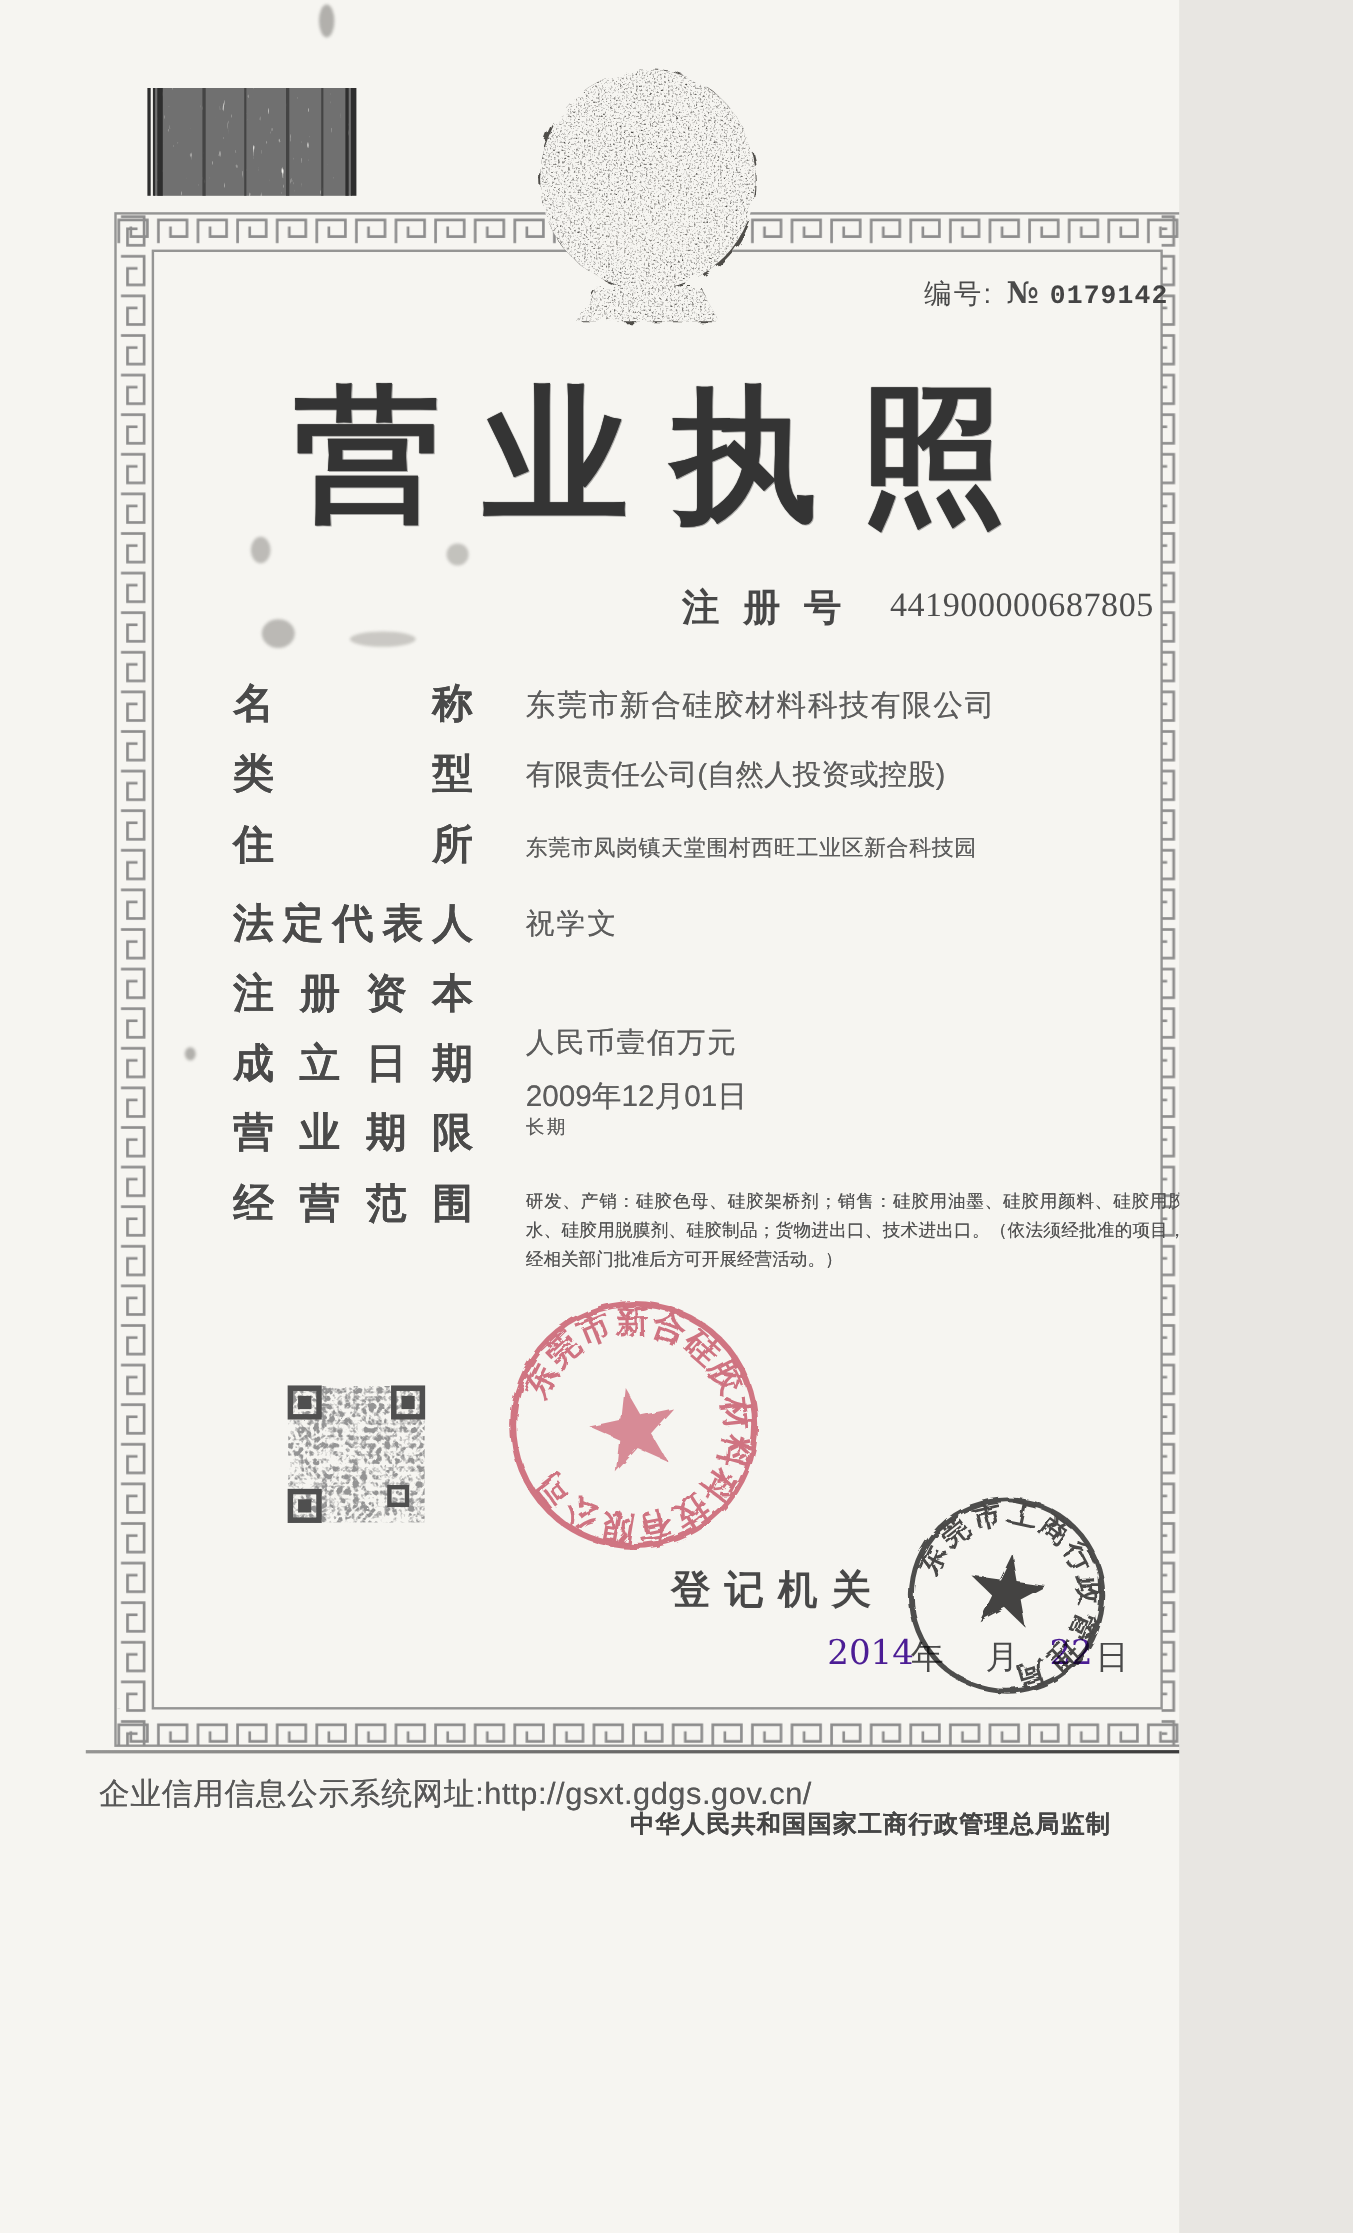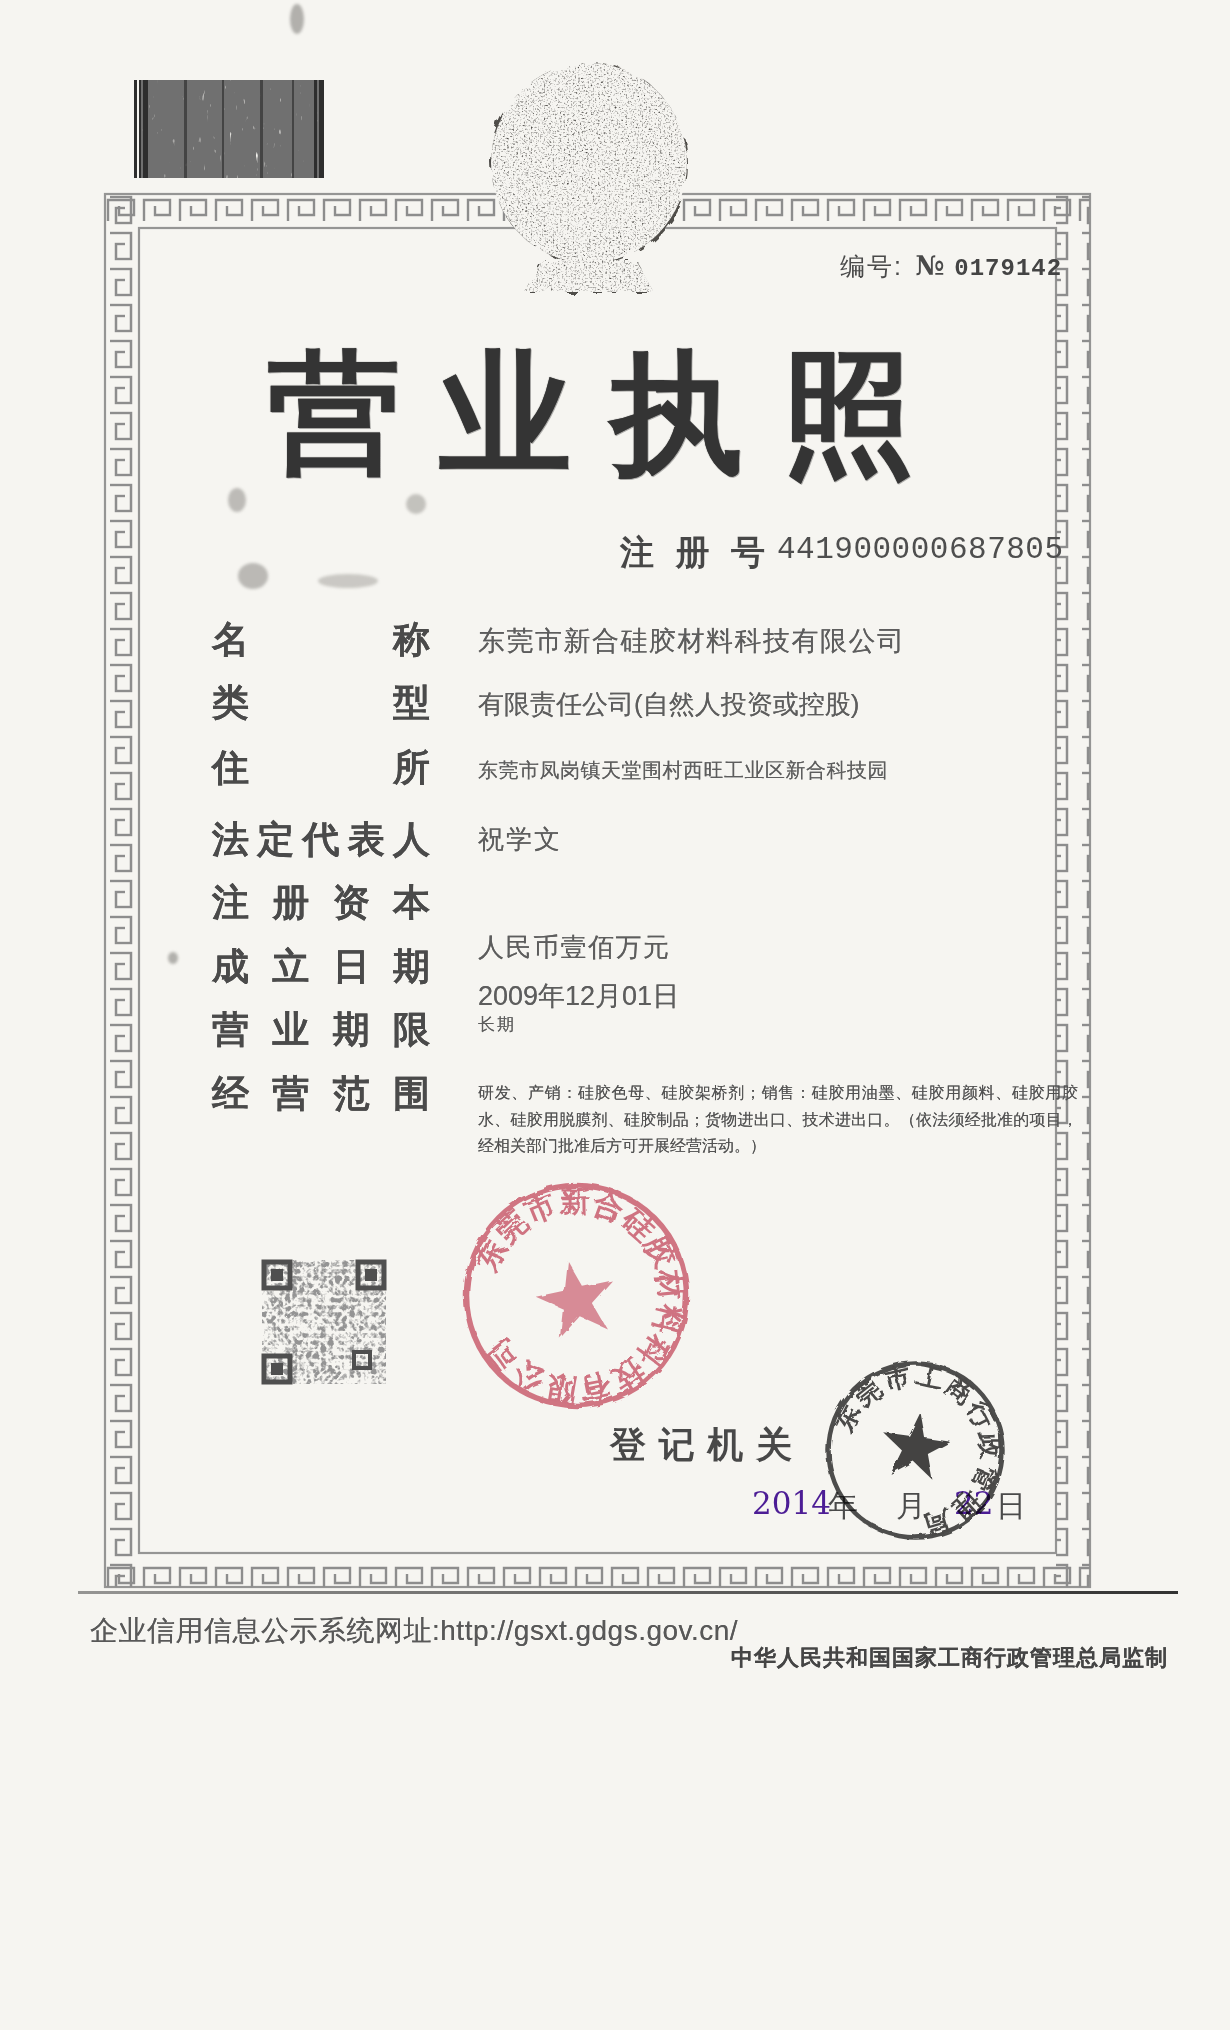--- a/index.html
+++ b/index.html
@@ -1,30 +1,30 @@
 <!DOCTYPE html>
 <html><head>
 <meta charset="utf-8">
 <style>
   html,body{margin:0;padding:0;background:#e8e6e2;}
-  .page{position:relative;width:1230px;height:2030px;background:#f6f5f1;overflow:hidden;
+  .page{position:relative;width:1072px;height:2030px;background:#f6f5f1;overflow:hidden;
         font-family:"Liberation Sans",sans-serif;color:#3e3e3e;}
   .abs{position:absolute;}
   .jchars{display:flex;justify-content:space-between;}
   
   .license-title{left:268px;top:338px;width:646px;height:156px;font-size:132px;line-height:152px;
         font-weight:900;color:#343434;text-shadow:0 0 1px #3a3a3a,1px 1px 0 rgba(60,60,60,.35);}
   
   .serial{left:840px;top:250px;font-size:25px;color:#4a4a4a;letter-spacing:2px;white-space:nowrap;}
   .serial .nosym{font-family:"DejaVu Serif",serif;font-weight:700;font-size:27px;margin:0 8px 0 12px;}
   .serial .digits{font-family:"Liberation Mono",monospace;font-weight:700;font-size:24px;letter-spacing:1px;color:#444;}
   
   .regrow{left:620px;top:530px;white-space:nowrap;display:flex;align-items:flex-start;}
   .regrow .rlabel{width:145px;font-size:34px;font-weight:600;color:#474747;}
-  .regrow .rnum{margin-left:12px;font-family:Liberation Mono, monospace;font-size:31px;letter-spacing:.5px;color:#4e4e4e;padding-top:2px;}
+  .regrow .rnum{margin-left:44px;font-family:Liberation Serif, serif;font-size:31px;letter-spacing:.5px;color:#4e4e4e;padding-top:2px;}
   
   .flabel{left:212px;width:218px;font-size:37px;font-weight:600;color:#4a4a4a;text-shadow:0 0 .5px #555;}
   .fvalue{left:478px;color:#5d5d5d;text-shadow:0 0 .6px rgba(90,90,90,.8);white-space:nowrap;}
   .fvalue.scope{white-space:normal;width:600px;text-align:justify;line-height:26.5px;color:#525252;}
   
   .reglabel{left:610px;top:1421px;width:182px;font-size:36px;font-weight:600;color:#484848;}
   .dpart{font-family:"DejaVu Serif",serif;font-size:31px;color:#4c1d95;}
   .dunit{font-size:30px;color:#4a4a4a;}
   
   .footL{left:90px;top:1612px;font-size:28px;color:#585858;letter-spacing:.5px;text-shadow:0 0 .5px #666;}

